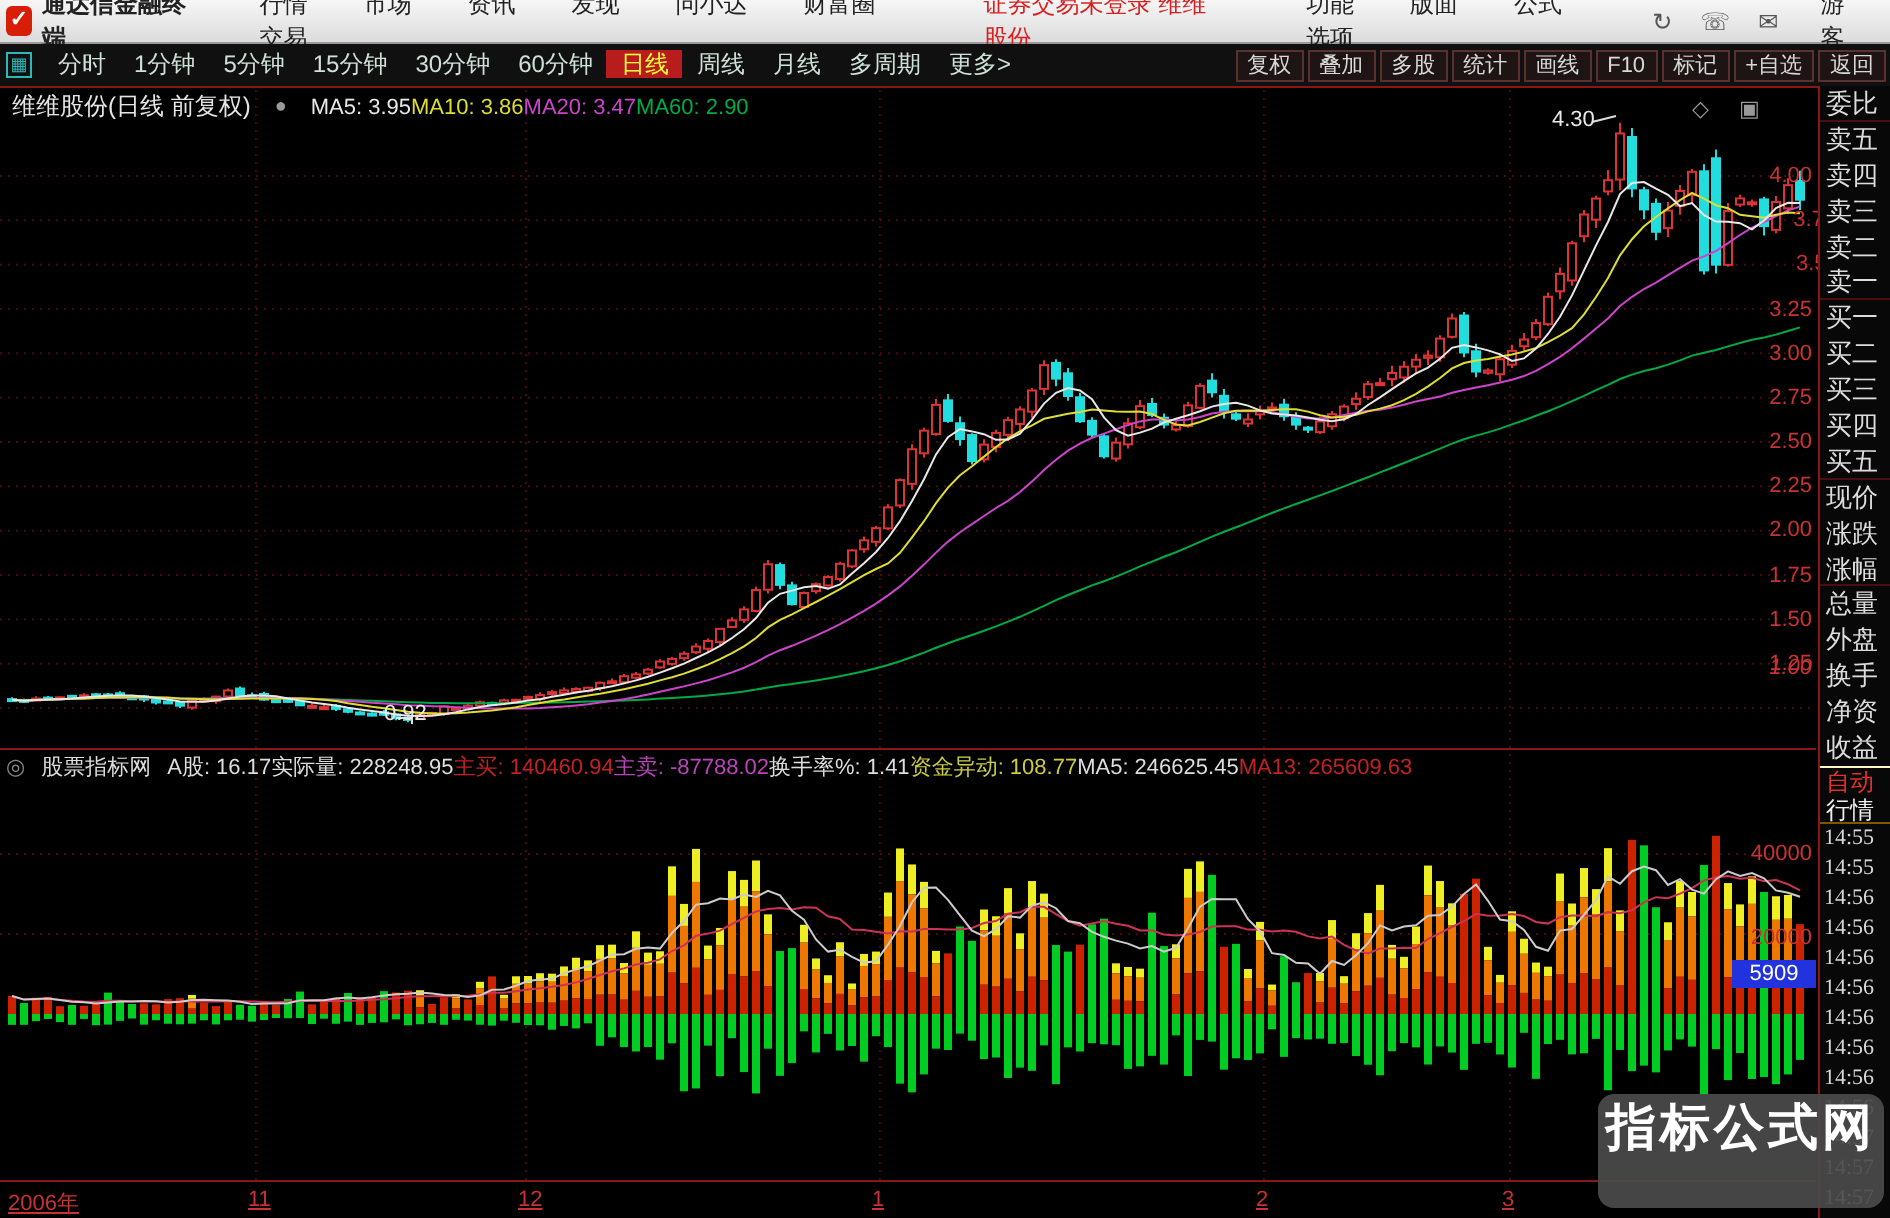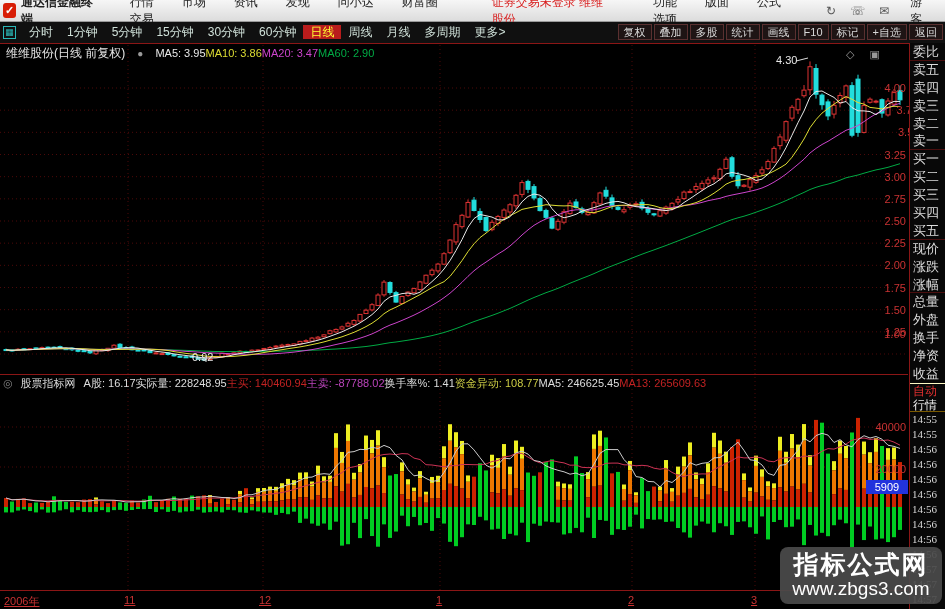--- a/index.html
+++ b/index.html
@@ -54,21 +54,21 @@
   .qrow { height:17.9px; font-size:13px; color:#dcdcdc; padding-left:3px; overflow:hidden;
     white-space:nowrap; line-height:17.9px; }
   .qrow.sep { border-bottom:1px solid #4a0e0e; }
   #sidetabs { border-top:1px solid #fef9c3; }
   .stab { height:14px; font-size:12px; padding-left:3px; line-height:14px; }
   #tab-auto { color:#e03030; }
   #tab-quote { color:#eeeeee; border-bottom:1px solid #7a5a00; }
   .tick { height:15px; font-size:11px; color:#d8d8d8; padding-left:2px; line-height:15px;
     overflow:hidden; white-space:nowrap; }
   
-  #wmark { position:absolute; right:3px; bottom:5px; width:162px; height:57px;
+  #wmark { position:absolute; right:3px; bottom:5px; width:143px; height:57px;
     background:rgba(74,74,74,0.93); border-radius:8px; z-index:9; text-align:center;
     color:#fff; padding-top:3px; }
   #wmark .l1 { font-size:25px; font-weight:bold; letter-spacing:2px; line-height:28px; }
   #wmark .l2 { font-size:19px; line-height:22px; }
   svg { position:absolute; z-index:1; }
 </style>
 </head>
 <body>
 
 <div id="topmenu">
@@ -982,14 +982,13 @@
       <div class="tick">14:56</div>
       <div class="tick">14:56</div>
       <div class="tick">14:57</div>
       <div class="tick">14:57</div>
       <div class="tick">14:57</div>
     </div>
 </div>
 
 <div id="wmark">
   <div class="l1">指标公式网</div>
-  <div class="l2">www.zbgs3.com</div>
 </div>
 
 </body></html>

